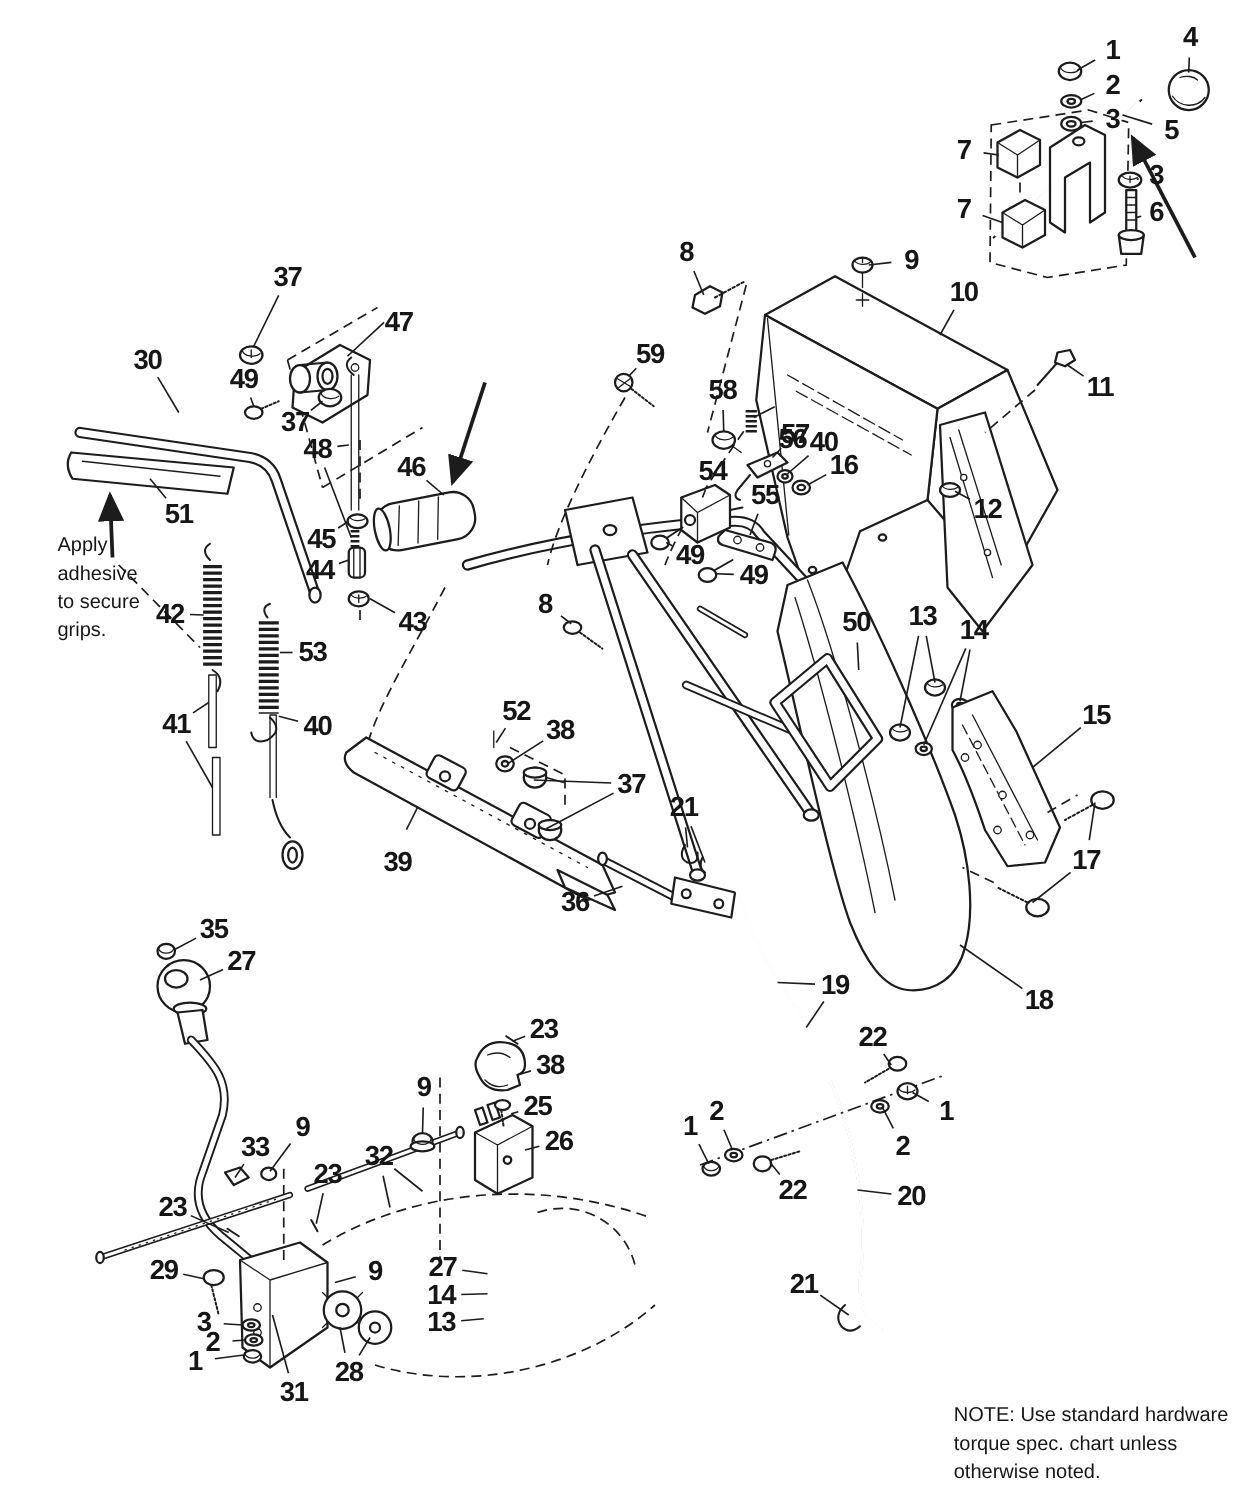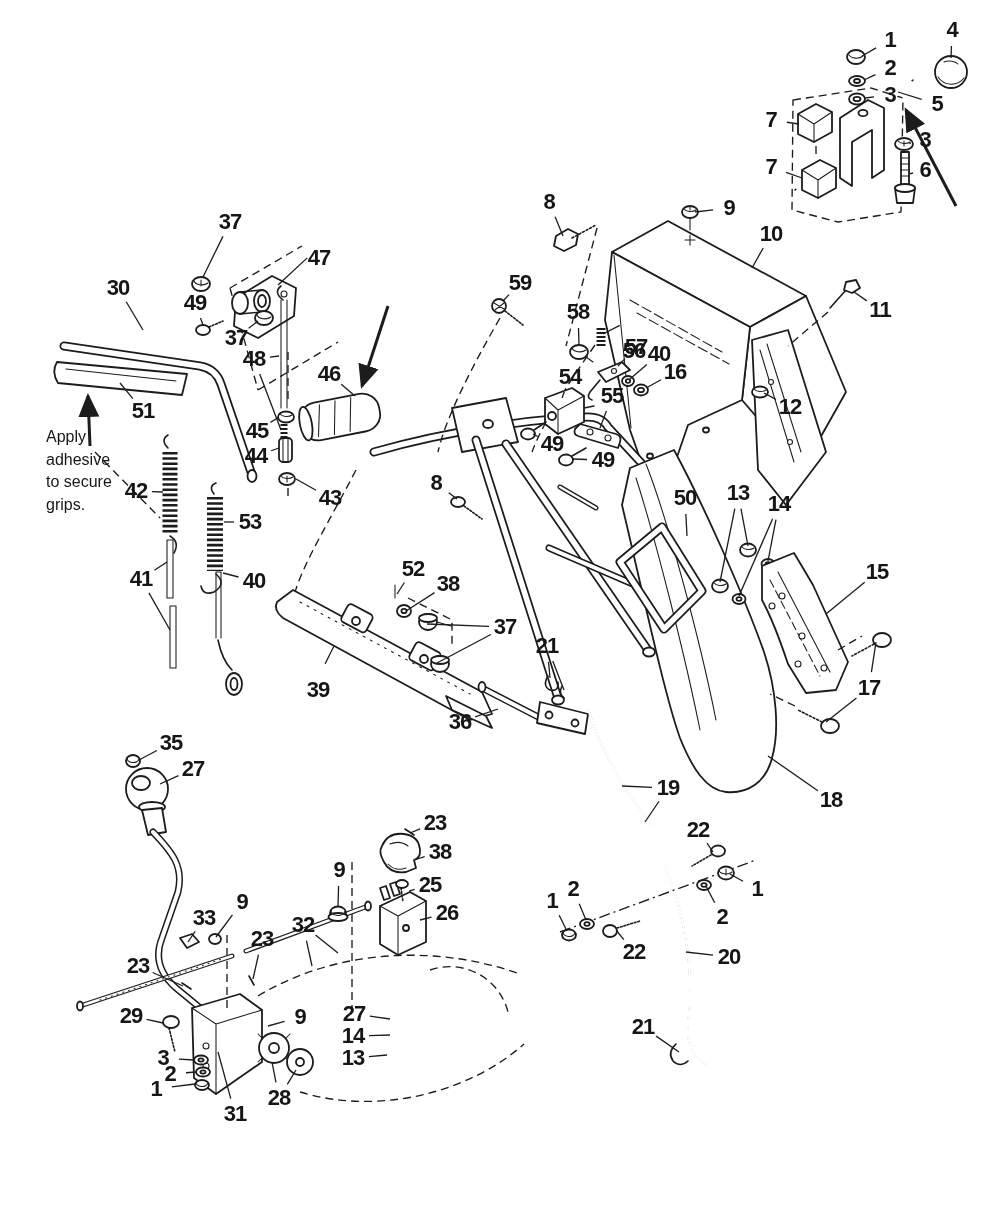--- a/index.html
+++ b/index.html
@@ -519,14 +519,17 @@
       <span class="callout" style="left: 552px; top: 901px;">1</span>
       <span class="callout" style="left: 634px; top: 952px;">22</span>
       <span class="callout" style="left: 729px; top: 957px;">20</span>
       <span class="callout" style="left: 643px; top: 1027px;">21</span>
     </div>
 
 <div class="note" id="note-adh-left">Apply
 adhesive
 to secure
 grips.</div>
+<div class="note" id="note-torque">NOTE: Use standard hardware
+torque spec. chart unless
+otherwise noted.</div>
 
 </div>
 
 </body></html>

